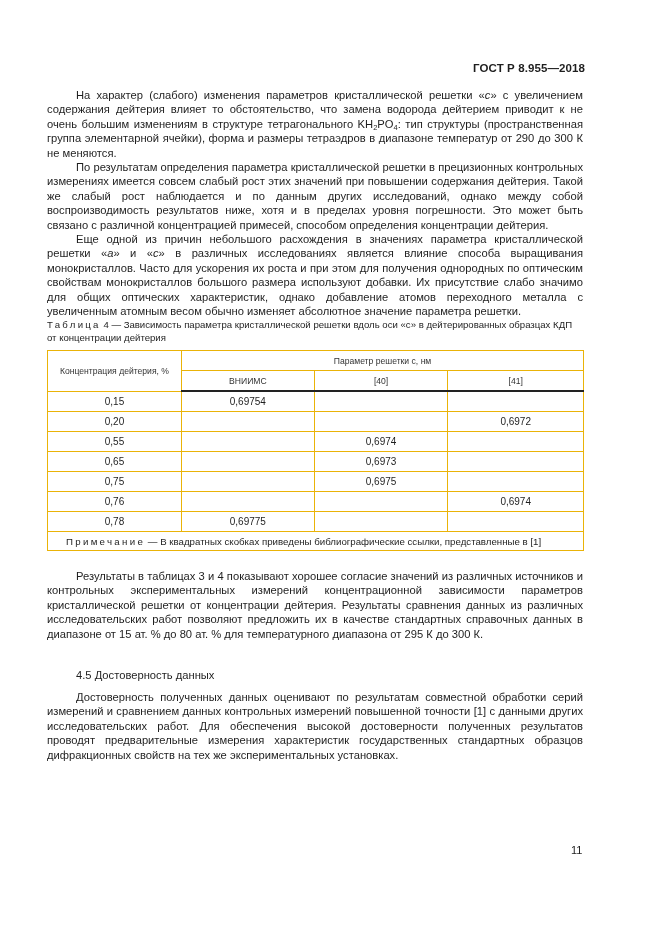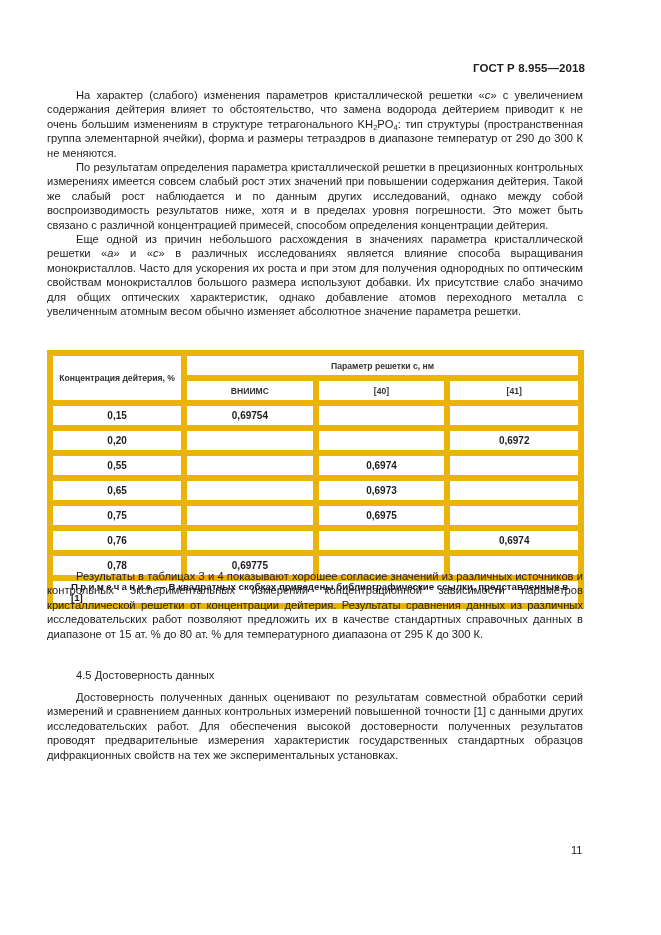--- a/index.html
+++ b/index.html
@@ -5,21 +5,21 @@
   html, body { margin: 0; padding: 0; background: #ffffff; }
   body { width: 661px; height: 935px; position: relative; overflow: hidden;
          font-family: "Liberation Sans", sans-serif; color: #1e1e1e; }
   .page { position: absolute; left: 0; top: 0; width: 661px; height: 792px; }
   .doc-header { position: absolute; right: 76px; top: 62px; font-size: 11.5px; font-weight: bold; letter-spacing: 0.1px; }
   .text-block { position: absolute; left: 47px; width: 536px; font-size: 11.2px; line-height: 14.4px; text-align: justify; }
   .para { text-indent: 29px; margin: 0; }
   .caption { position: absolute; left: 47px; width: 536px; top: 318px; font-size: 9.6px; line-height: 13px; }
   .spaced { letter-spacing: 2.3px; }
   table.data { position: absolute; left: 47px; top: 350px; width: 537px; border-collapse: collapse; font-size: 10px; }
-  table.data td, table.data th { border: 6px solid #eab308; text-align: center; padding: 0; font-weight: bold; height: 19px; }
+  table.data td, table.data th { border: 1px solid #eab308; text-align: center; padding: 0; font-weight: normal; height: 19px; }
   table.data th { font-size: 8.6px; color: #333; }
   table.data tr.hdr2 th { border-bottom: 2.5px solid #222; }
   table.data td.note { text-align: left; padding-left: 18px; font-size: 9.7px; height: 18px; }
   .col1 { width: 134px; } .col2 { width: 133px; } .col3 { width: 134px; } .col4 { width: 136px; }
   .section-title { position: absolute; left: 76px; top: 669px; font-size: 11.2px; font-weight: normal; }
   .page-number { position: absolute; left: 571px; top: 844px; font-size: 11px; text-align: center; }
   sub { font-size: 7.5px; vertical-align: -2px; line-height: 0; }
   i { font-style: italic; }
 </style>
 </head>
@@ -28,20 +28,21 @@
 <div class="page">
 
   <div class="doc-header">ГОСТ Р 8.955—2018</div>
 
   <div class="text-block" style="top:88px;">
     <p class="para"><span>На характер (слабого) изменения параметров кристаллической решетки «</span><i>c</i><span>» с увеличением содержания дейтерия влияет то обстоятельство, что замена водорода дейтерием приводит к не очень большим изменениям в структуре тетрагонального KH</span><sub>2</sub><span>PO</span><sub>4</sub><span>: тип структуры (пространственная группа элементарной ячейки), форма и размеры тетраэдров в диапазоне температур от 290 до 300 К не меняются.</span></p>
     <p class="para">По результатам определения параметра кристаллической решетки в прецизионных контрольных измерениях имеется совсем слабый рост этих значений при повышении содержания дейтерия. Такой же слабый рост наблюдается и по данным других исследований, однако между собой воспроизводимость результатов ниже, хотя и в пределах уровня погрешности. Это может быть связано с различной концентрацией примесей, способом определения концентрации дейтерия.</p>
     <p class="para"><span>Еще одной из причин небольшого расхождения в значениях параметра кристаллической решетки «</span><i>a</i><span>» и «</span><i>c</i><span>» в различных исследованиях является влияние способа выращивания монокристаллов. Часто для ускорения их роста и при этом для получения однородных по оптическим свойствам монокристаллов большого размера используют добавки. Их присутствие слабо значимо для общих оптических характеристик, однако добавление атомов переходного металла с увеличенным атомным весом обычно изменяет абсолютное значение параметра решетки.</span></p>
   </div>
 
+  <div class="caption"><span class="spaced">Таблица</span><span> 4 — Зависимость параметра кристаллической решетки вдоль оси «c» в дейтерированных образцах КДП от концентрации дейтерия</span></div>
 
   <table class="data">
     <tbody>
         <tr>
       <th class="col1" rowspan="2">Концентрация дейтерия, %</th>
       <th colspan="3">Параметр решетки c, нм</th>
     </tr>
     <tr class="hdr2">
       <th class="col2">ВНИИМС</th>
       <th class="col3">[40]</th>

